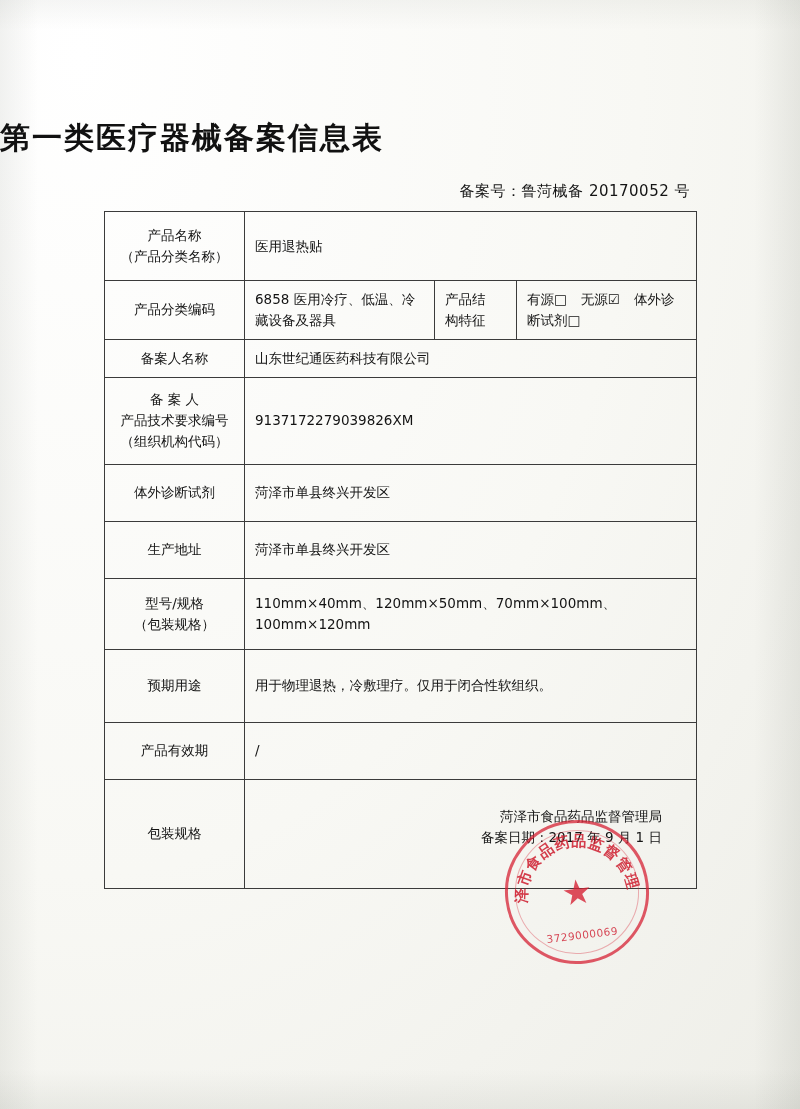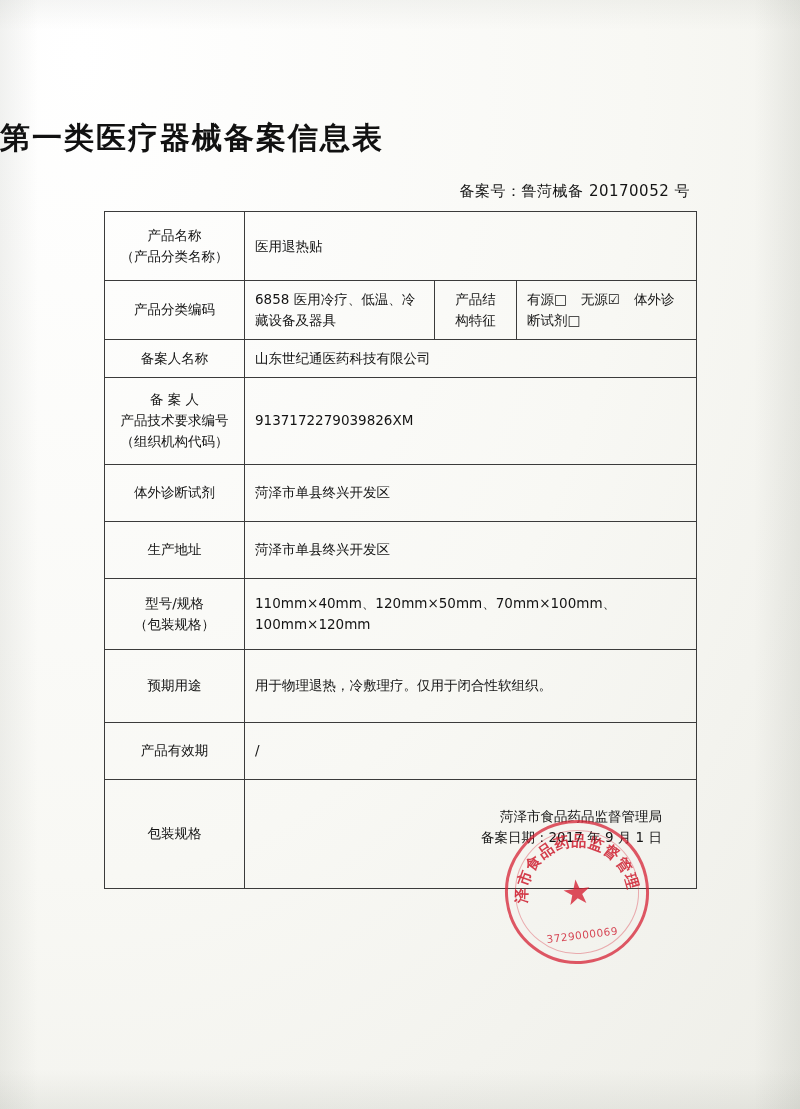--- a/index.html
+++ b/index.html
@@ -80,21 +80,20 @@
   }
   td.value {
     text-align: left;
   }
   .small {
     font-size: 12.5px;
     line-height: 1.5;
   }
   .mid-label {
     width: 82px;
-    text-align: center;
     white-space: pre-line;
     font-size: 13px;
   }
   .h-row-tall { height: 52px; }
   .stamp {
     position: absolute;
     left: 505px;
     top: 820px;
     width: 138px;
     height: 138px;

